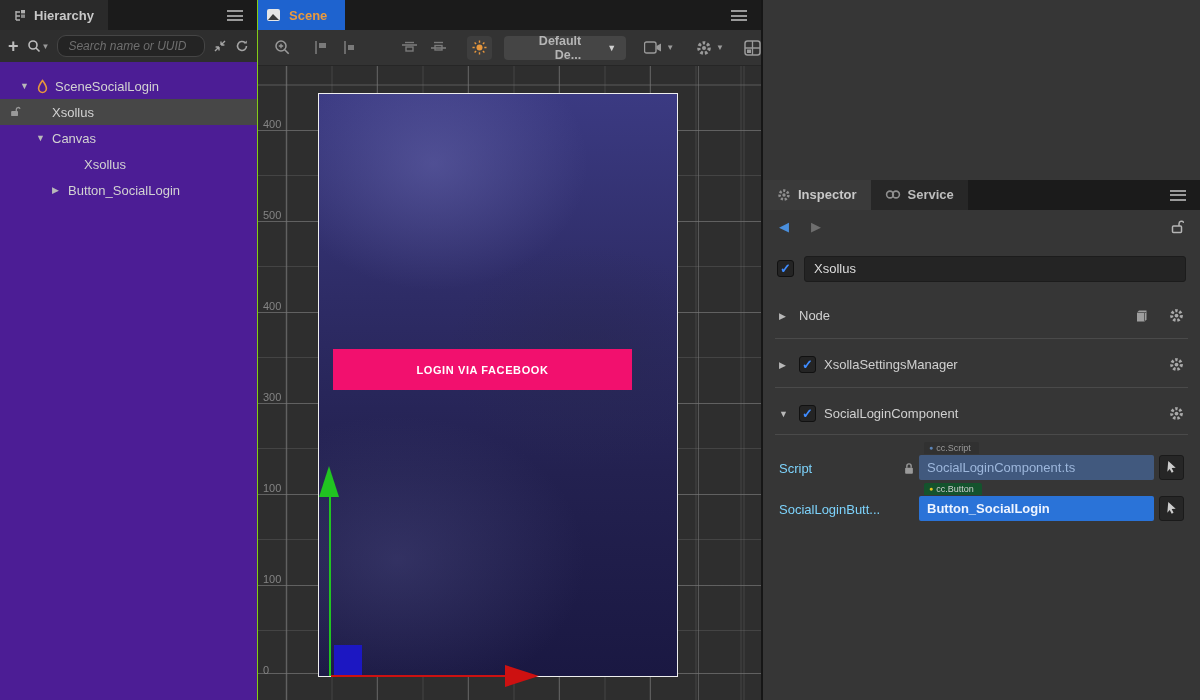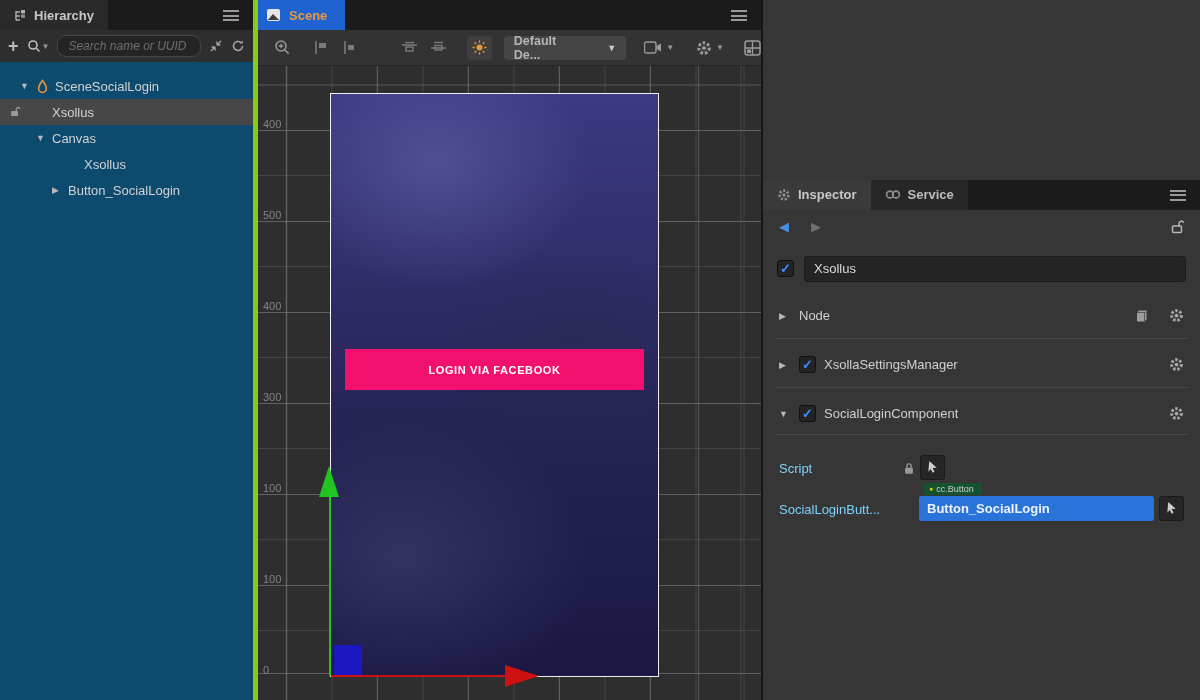--- a/index.html
+++ b/index.html
@@ -12,21 +12,21 @@
   .tab { display:flex; align-items:center; gap:7px; padding:0 14px; font-weight:bold; color:#c8c8c8; }
   .burger { width:16px; height:11px; margin:10px 14px 0 auto;
     background:repeating-linear-gradient(to bottom,#9a9a9a 0 2px,transparent 2px 4.5px); }
   .icon { display:inline-flex; align-items:center; justify-content:center; }
   svg { display:block; }
   .divider { height:1px; background:#4a4a4a; margin:10px 12px; }
   .tri { font-size:9px; color:#b9b9b9; width:12px; display:inline-block; }
   .gear-btn, .book-btn { color:#a8a8a8; }
 
   
-  .hierarchy { width:258px; background:#0c4a6e; border-right:5px solid #84cc16; display:flex; flex-direction:column; }
+  .hierarchy { width:258px; background:#4c1d95; border-right:1px solid #84cc16; display:flex; flex-direction:column; }
   .hierarchy .tab { background:#2a2a2a; }
   .h-toolbar { height:32px; background:#2e2e2e; display:flex; align-items:center; padding:0 8px; gap:8px; }
   .plus-btn { color:#bdbdbd; font-size:18px; font-weight:bold; line-height:1; cursor:default; }
   .q-group { display:flex; align-items:center; color:#bdbdbd; gap:1px; }
   .dd-caret { font-size:8px; color:#9a9a9a; }
   .search-box { flex:1; min-width:0; height:22px; background:#242424; border:1px solid #454545;
     border-radius:9px; color:#d0d0d0; padding:0 10px; font-style:italic; font-size:12px; outline:none; }
   .search-box::placeholder { color:#6f6f6f; }
   .tree { flex:1; padding-top:11px; }
   .tree-row { height:26px; display:flex; align-items:center; position:relative; padding-left:10px; }
@@ -37,31 +37,31 @@
   .tree-row .tri { margin-right:4px; }
   .root-arrow { margin-left:10px; }
 
   
   .scene-panel { width:505px; display:flex; flex-direction:column; border-right:2px solid #161616; }
   .scene-tab { gap:8px; padding:0 18px 0 8px; }
   .s-toolbar { height:36px; background:#333333; display:flex; align-items:center; border-bottom:1px solid #262626; }
   .tool-ic { color:#8a8a8a; }
   .sun-btn { background:#3e3e3e; border-radius:4px; width:26px; height:24px; display:flex; align-items:center; justify-content:center; }
   .view-dd { height:24px; background:#454545; border-radius:4px; display:flex; align-items:center;
-    padding:0 10px; gap:26px; color:#b5b5b5; font-size:12.5px; font-weight:bold; }
+    padding:0 10px; gap:26px; color:#b5b5b5; font-size:12.5px; font-weight:bold;text-align:right; }
   .view-dd .dd-caret { color:#cfcfcf; font-size:9px; }
   .viewport { position:relative; flex:1; background-color:#2e2e2e; overflow:hidden;
     background-image:
       repeating-linear-gradient(to right, rgba(120,120,120,.55) 0 1px, transparent 1px 91px),
       repeating-linear-gradient(to bottom, rgba(120,120,120,.55) 0 1px, transparent 1px 91px),
       repeating-linear-gradient(to right, rgba(110,110,110,.35) 0 1px, transparent 1px 45.5px),
       repeating-linear-gradient(to bottom, rgba(110,110,110,.35) 0 1px, transparent 1px 45.5px);
     background-position:-63px -27px, -63px -27px, -17.5px -27px, -17.5px -27px; }
   .ruler-label { position:absolute; left:5px; color:#848484; font-size:11px; }
-  .game-canvas { position:absolute; left:72px; top:27px; width:329px; height:584px;
+  .game-canvas { position:absolute; left:60px; top:27px; width:360px; height:584px;
     border:1px solid #efefef;
     background:
       radial-gradient(220px 180px at 32% 12%, rgba(105,105,175,.5), transparent 70%),
       radial-gradient(260px 200px at 22% 80%, rgba(80,80,135,.4), transparent 72%),
       radial-gradient(200px 160px at 75% 45%, rgba(40,40,80,.5), transparent 70%),
       linear-gradient(180deg,#3b3a82 0%, #2e2c66 35%, #232150 65%, #1a1842 100%); }
   .login-btn { position:absolute; left:14px; top:255px; width:299px; height:41px;
     display:flex; align-items:center; justify-content:center;
     color:#ffffff; font-weight:bold; font-size:11px; letter-spacing:.6px; }
   .blue-node { position:absolute; left:76px; top:579px; width:28px; height:31px; }
@@ -387,20 +387,29 @@
     <div class="prop-row">
       <div class="prop-left">
         <span>Script</span>
         <span class="icon">
           <svg width="12" height="13" viewBox="0 0 14 15">
               <rect x="2.5" y="6.5" width="9" height="7" rx="1" fill="#9a9a9a"></rect>
               <path d="M4.5 6.5V4.6a2.5 2.5 0 0 1 5 0v1.9" fill="none" stroke="#9a9a9a" stroke-width="1.6"></path>
             </svg>
         </span>
       </div>
+      <div class="field-wrap">
+        <span class="type-tag tag-script">
+          <span class="dot">●</span>
+          <span>cc.Script</span>
+        </span>
+        <div class="prop-field field-script">
+          <span>SocialLoginComponent.ts</span>
+        </div>
+      </div>
       <span class="picker-btn icon">
         <svg width="13" height="14" viewBox="0 0 14 15">
             <path d="M3.5 1l8 7.2-4.3.5 2 4-2 1-2.1-4.1-2.6 3z" fill="#cdcdcd"></path>
           </svg>
       </span>
     </div>
 
     <div class="prop-row">
       <div class="prop-left noicon">
         <span>SocialLoginButt...</span>

